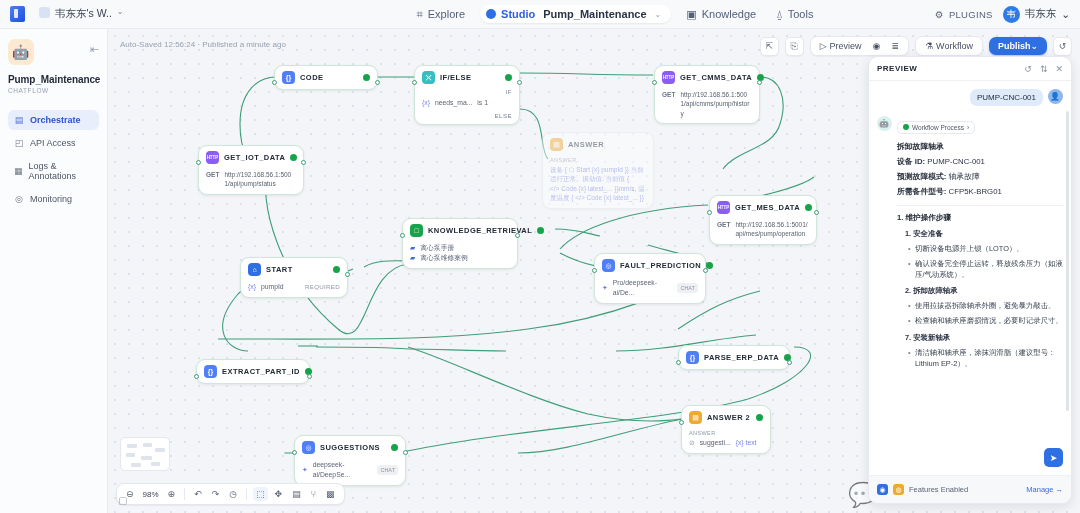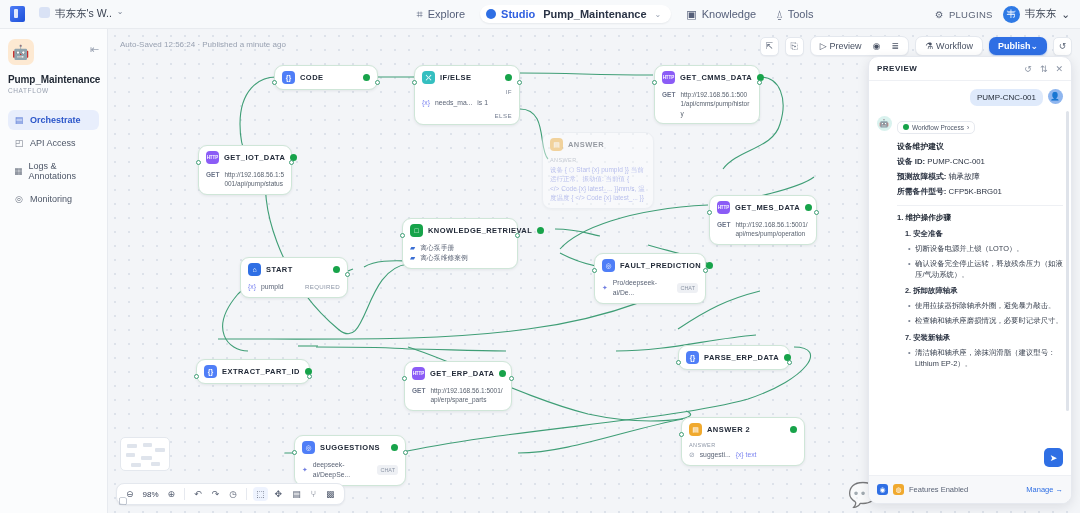--- a/index.html
+++ b/index.html
@@ -367,21 +367,21 @@
         <span class="n-ic" style="background:#8b5cf6;font-size:4.5px">HTTP</span>
         <span class="n-title">GET_CMMS_DATA</span>
         <span class="n-chk"></span>
       </div>
       <div class="n-body n-row">
         <span class="n-meth">GET</span>
         <span class="n-url">http://192.168.56.1:5001/api/cmms/pump/history</span>
       </div>
     </div>
 
-    <div class="node" style="left:90px; top:116px; width:94px;">
+    <div class="node" style="left:90px; top:116px; width:106px;">
       <span class="port l"></span>
       <span class="port r"></span>
       <div class="node-head">
         <span class="n-ic" style="background:#8b5cf6;font-size:4.5px">HTTP</span>
         <span class="n-title">GET_IOT_DATA</span>
         <span class="n-chk"></span>
       </div>
       <div class="n-body n-row">
         <span class="n-meth">GET</span>
         <span class="n-url">http://192.168.56.1:5001/api/pump/status</span>
@@ -468,45 +468,32 @@
     <div class="node" style="left:88px; top:330px; width:114px;">
       <span class="port l"></span>
       <span class="port r"></span>
       <div class="node-head">
         <span class="n-ic" style="background:#4f7ef7">{}</span>
         <span class="n-title">EXTRACT_PART_ID</span>
         <span class="n-chk"></span>
       </div>
     </div>
 
-    <div class="node" style="left:296px; top:332px; width:108px;">
-      <span class="port l"></span>
-      <span class="port r"></span>
-      <div class="node-head">
-        <span class="n-ic" style="background:#8b5cf6;font-size:4.5px">HTTP</span>
-        <span class="n-title">GET_ERP_DATA</span>
-        <span class="n-chk"></span>
-      </div>
-      <div class="n-body n-row">
-        <span class="n-meth">GET</span>
-        <span class="n-url">http://192.168.56.1:5001/api/erp/spare_parts</span>
-      </div>
-    </div>
 
     <div class="node" style="left:570px; top:316px; width:112px;">
       <span class="port l"></span>
       <span class="port r"></span>
       <div class="node-head">
         <span class="n-ic" style="background:#4f7ef7">{}</span>
         <span class="n-title">PARSE_ERP_DATA</span>
         <span class="n-chk"></span>
       </div>
     </div>
 
-    <div class="node" style="left:573px; top:388px; width:124px;">
+    <div class="node" style="left:573px; top:376px; width:90px;">
       <span class="port l"></span>
       <div class="node-head">
         <span class="n-ic" style="background:#f0a92e">▤</span>
         <span class="n-title">ANSWER 2</span>
         <span class="n-chk"></span>
       </div>
       <div class="n-body">
         <div style="font-size:5.5px;color:#8d96a6;letter-spacing:.4px;">ANSWER</div>
         <div class="n-row" style="margin-top:2px;">
           <span style="color:#9aa3b2">⊘</span>
@@ -581,21 +568,21 @@
 
       <div class="msg-bot">
         <div class="av-b">🤖</div>
         <div class="bubble-bot">
           <div class="wf-chip">
             <span class="wf-dot"></span>
             <span>Workflow Process</span>
             <span>›</span>
           </div>
 
-          <div class="md-h">设备维护建议</div>
+          <div class="md-h">拆卸故障轴承</div>
 
           <div class="md-kv">
             <b>设备 ID:</b><span> PUMP-CNC-001</span>
           </div>
           <div class="md-kv">
             <b>预测故障模式:</b><span> 轴承故障</span>
           </div>
           <div class="md-kv">
             <b>所需备件型号:</b><span> CFP5K-BRG01</span>
           </div>

